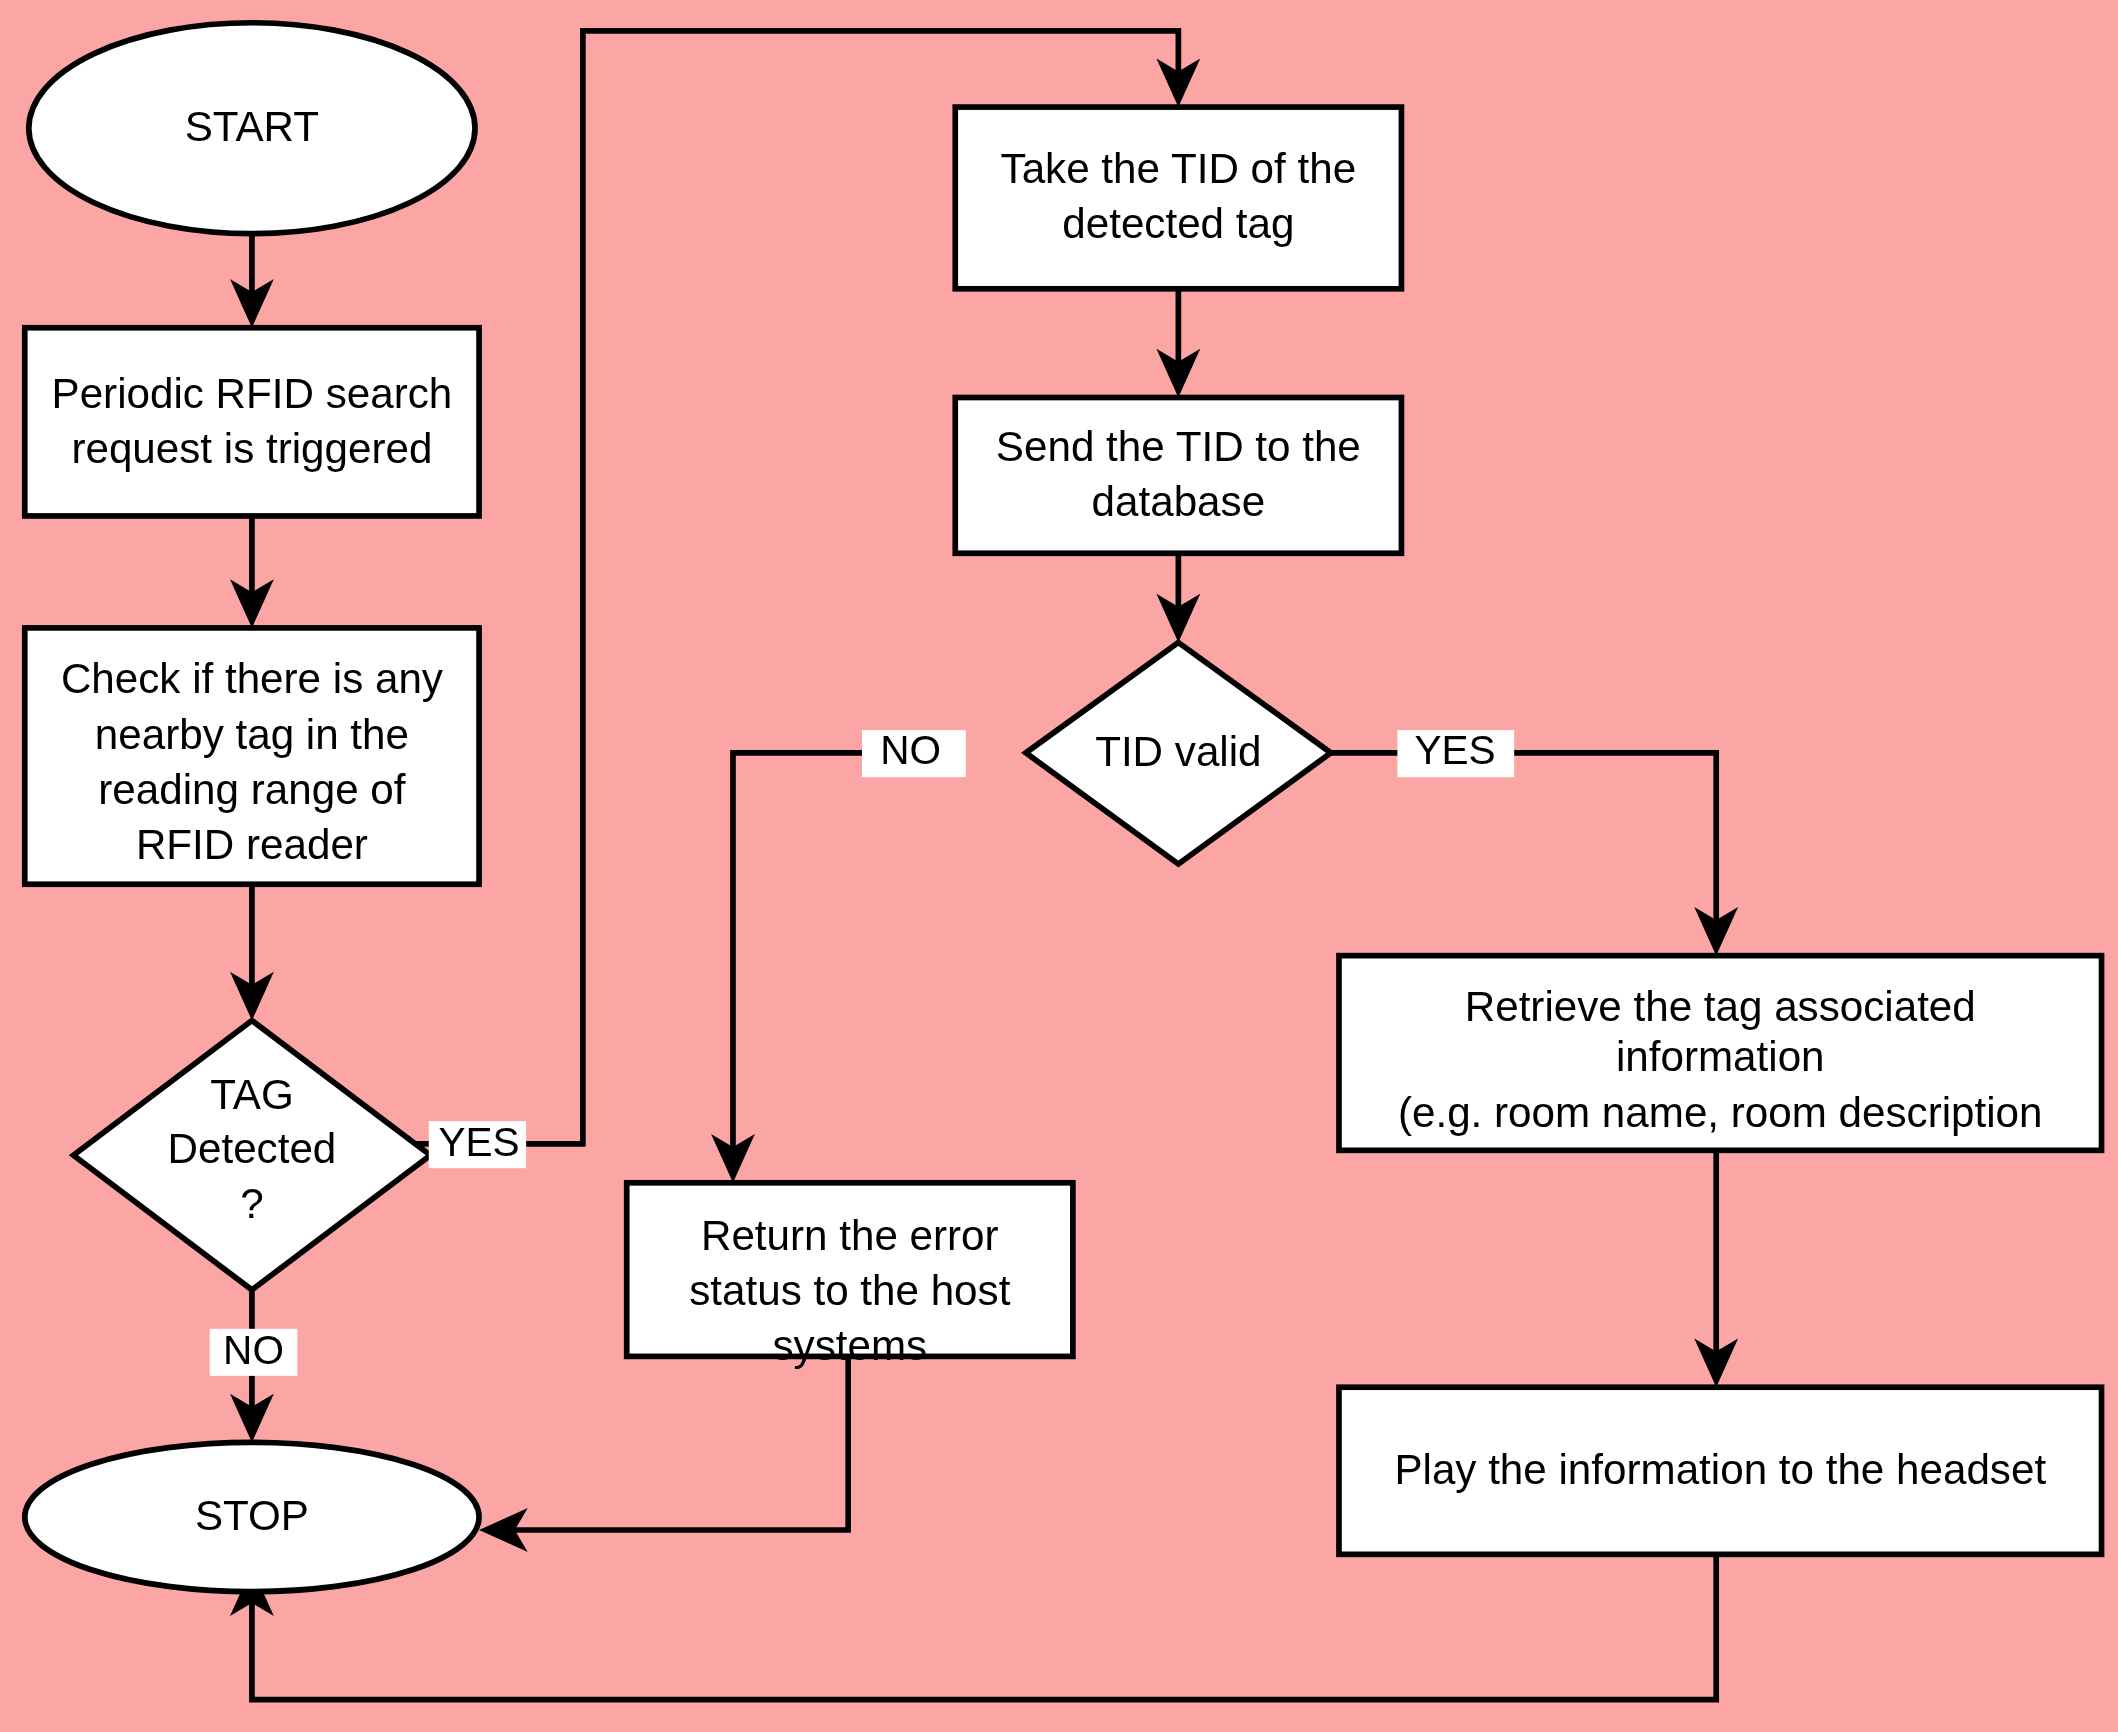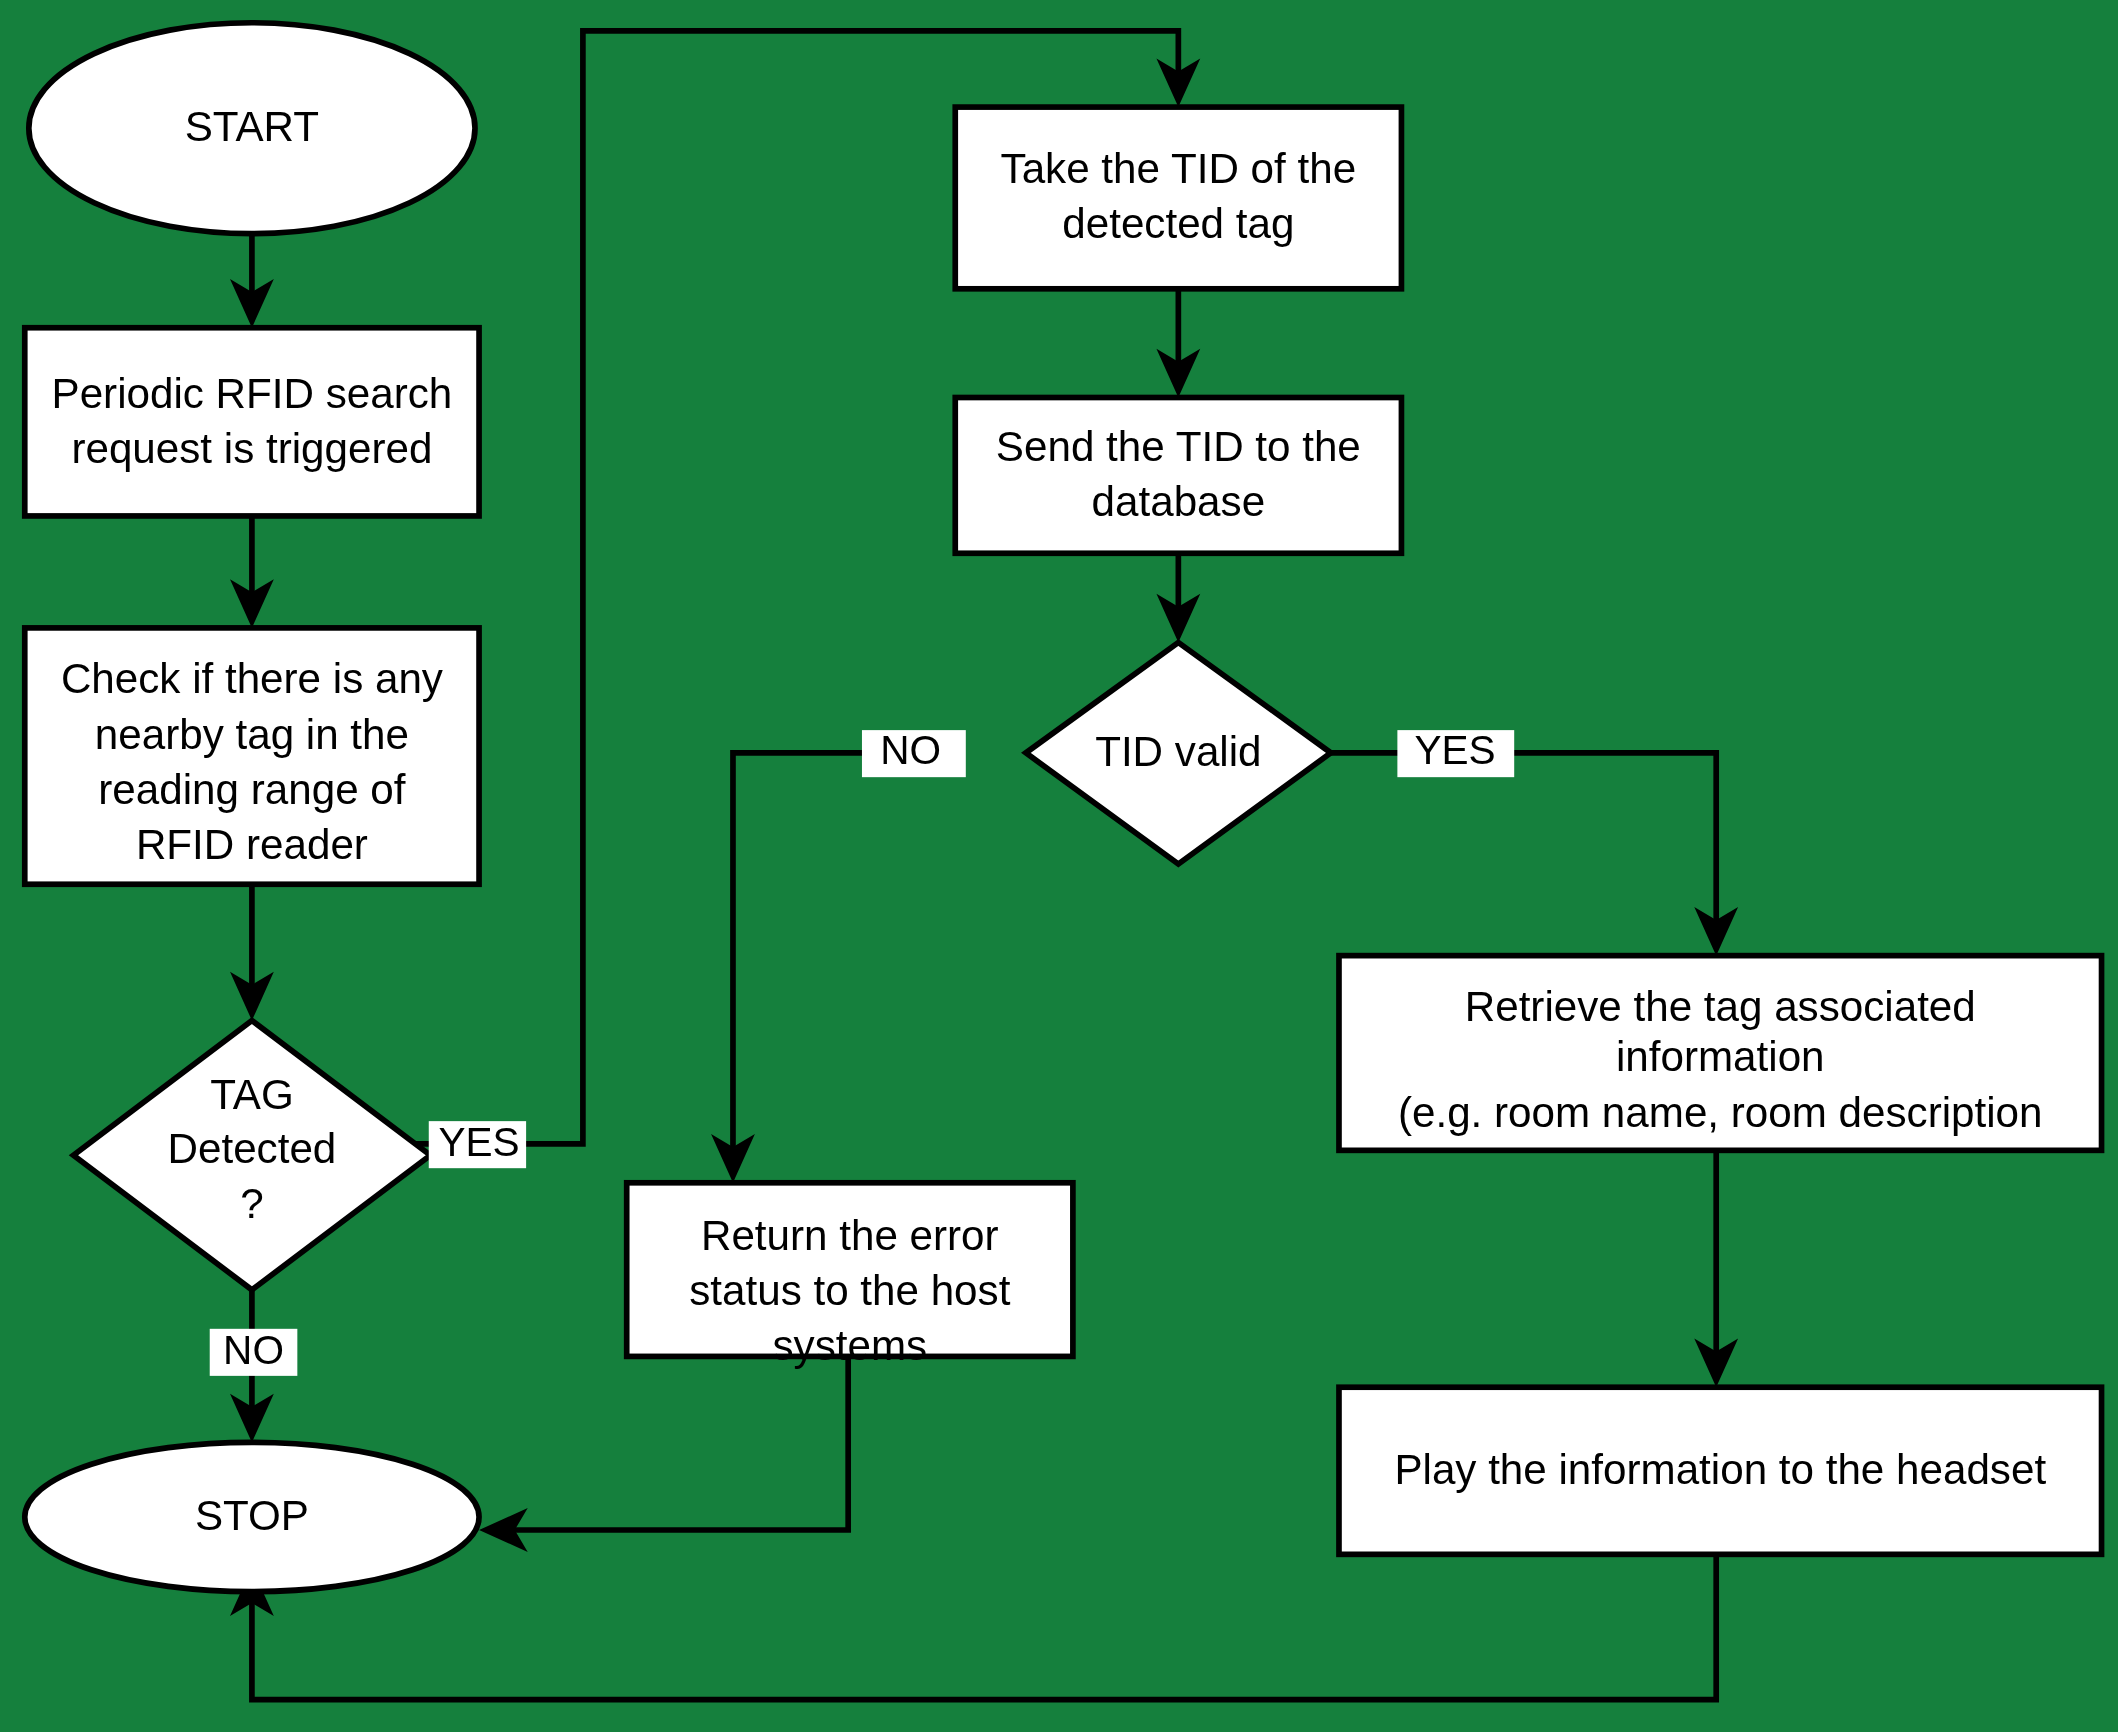--- a/index.html
+++ b/index.html
@@ -7,21 +7,21 @@
     padding: 0;
     background: #ffffff;
   }
   body {
     font-family: "Liberation Sans", sans-serif;
   }
   #flowchart-root {
     position: relative;
     width: 2119px;
     height: 1732px;
-    background: #15803d;
+    background: #fca5a5;
     overflow: hidden;
   }
   svg#flow-svg {
     display: block;
     width: 2119px;
     height: 1732px;
   }
   .node-shape {
     fill: #ffffff;
     stroke: #000000;

